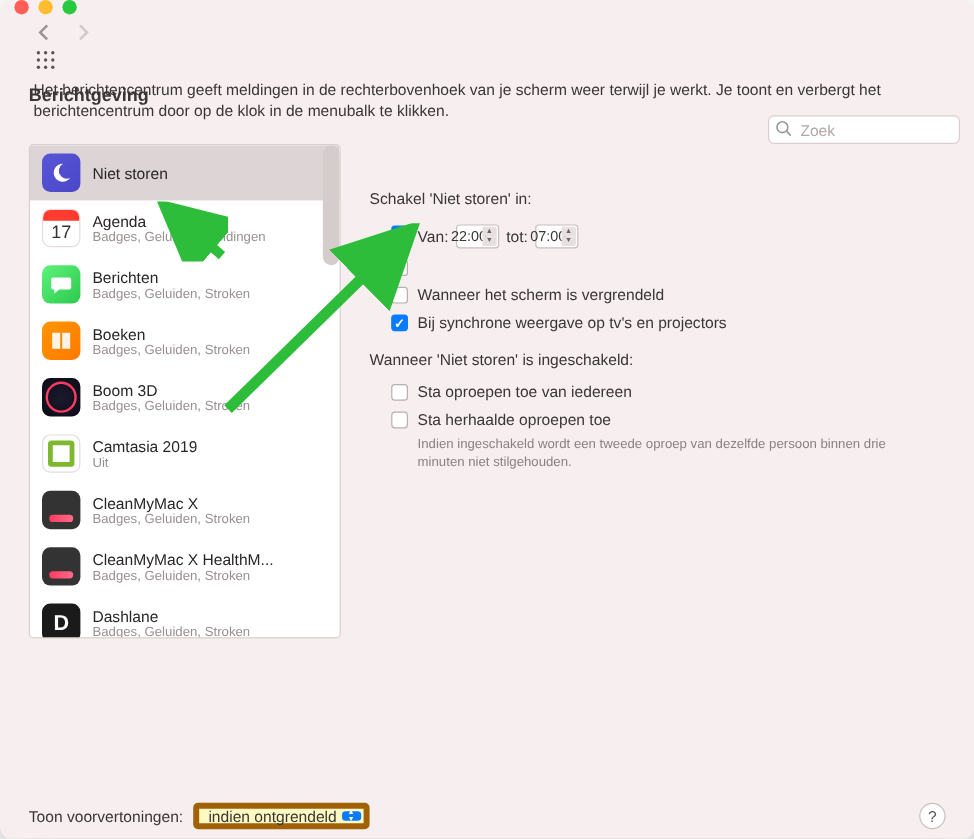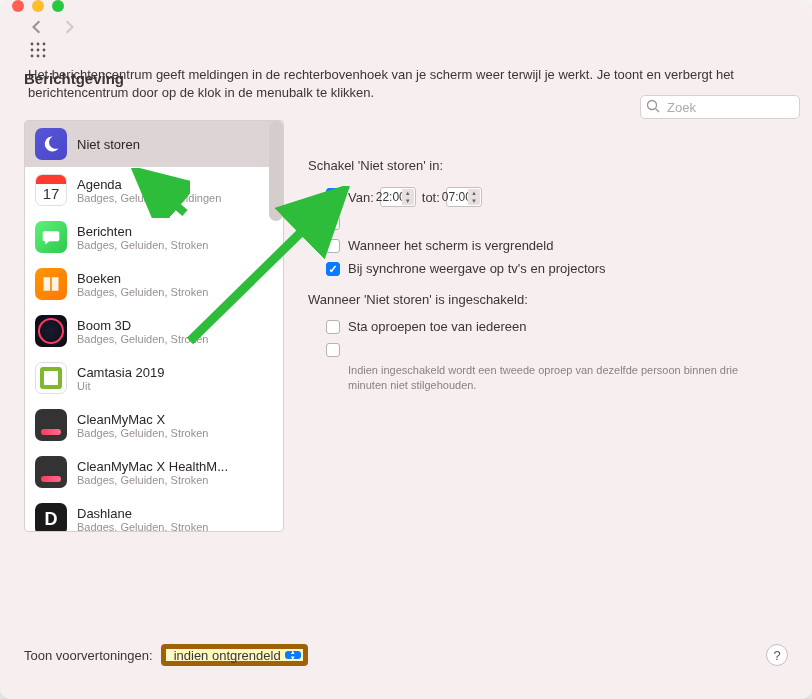--- a/index.html
+++ b/index.html
@@ -50,21 +50,21 @@
     .checkbox.checked { background: #0a7aff; border-color: #0a7aff; }
     .checkbox.checked::after { content: '✓'; color: #fff; font-size: 11px; font-weight: bold; }
     .time-row { display: flex; align-items: center; gap: 6px; }
     .time-input { width: 36px; height: 20px; border: 1px solid #c8bebe; border-radius: 3px; background: #fff; font-size: 12px; text-align: center; display: flex; align-items: center; justify-content: center; position: relative; padding-right: 14px; }
     .time-stepper { position: absolute; right: 1px; top: 1px; bottom: 1px; width: 12px; display: flex; flex-direction: column; }
     .step-btn { flex: 1; background: #e8e0e0; font-size: 6px; display: flex; align-items: center; justify-content: center; color: #666; }
     .step-btn:first-child { border-radius: 0 2px 0 0; }
     .step-btn:last-child { border-radius: 0 0 2px 0; }
     .hint { font-size: 11px; color: #8a8282; padding: 2px 0 0 40px; line-height: 1.35; }
     .section2-title { margin: 12px 0 8px; }
-    .footer { position: absolute; bottom: 33px; left: 24px; right: 24px; display: flex; align-items: center; gap: 8px; font-size: 13px; color: #3a3636; text-align: right; }
+    .footer { position: absolute; bottom: 8px; left: 24px; right: 24px; display: flex; align-items: center; gap: 8px; font-size: 13px; color: #3a3636; text-align: right; }
     .select { height: 22px; border: 5px solid #a16207; border-radius: 4px; background: #fef9c3; padding: 0 22px 0 8px; font-size: 13px; position: relative; display: flex; align-items: center; }
     .select-arrows { position: absolute; right: 2px; top: 2px; bottom: 2px; width: 16px; background: #0a7aff; border-radius: 3px; display: flex; flex-direction: column; align-items: center; justify-content: center; }
     .select-arrows span { color: #fff; font-size: 6px; line-height: 6px; }
     .help-btn { margin-left: auto; width: 22px; height: 22px; border-radius: 50%; border: 1px solid #c8bebe; background: #fff; display: flex; align-items: center; justify-content: center; font-size: 13px; color: #5a5656; }
     .annotation-arrow { position: absolute; pointer-events: none; }
     svg.moon-shape { width: 20px; height: 20px; }
   </style>
 </head>
 <body>
 
@@ -242,20 +242,21 @@
 
       <div class="section2-title">Wanneer 'Niet storen' is ingeschakeld:</div>
 
       <div class="option-row">
         <div class="checkbox"></div>
         <span>Sta oproepen toe van iedereen</span>
       </div>
 
       <div class="option-row">
         <div class="checkbox"></div>
+        <span>Sta herhaalde oproepen toe</span>
       </div>
 
       <div class="hint">Indien ingeschakeld wordt een tweede oproep van dezelfde persoon binnen drie minuten niet stilgehouden.</div>
     </div>
   </div>
 
   <div class="footer">
     <span>Toon voorvertoningen:</span>
     <div class="select">
       <span>indien ontgrendeld</span>

